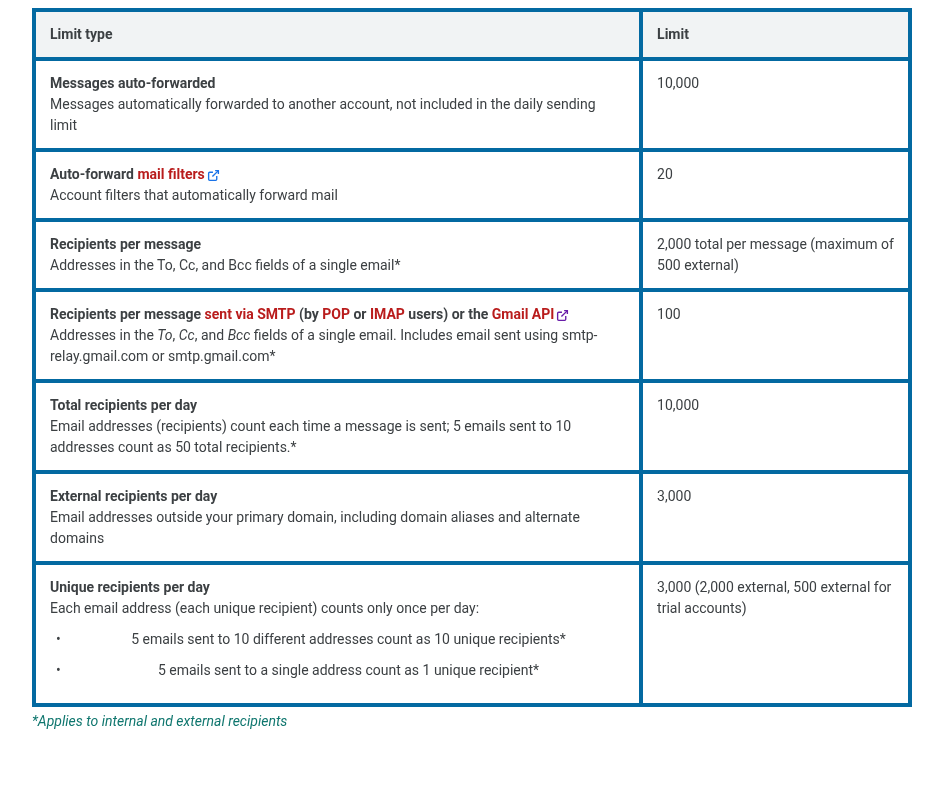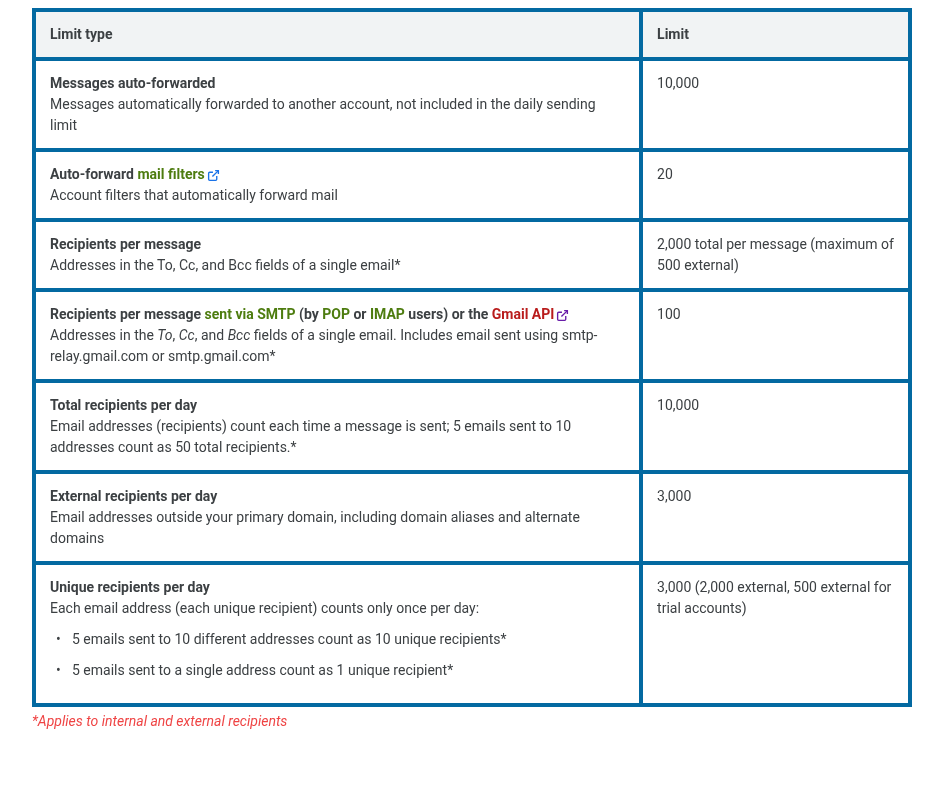--- a/index.html
+++ b/index.html
@@ -39,21 +39,21 @@
       width: 270px;
     }
     .row-title {
       font-weight: 700;
       display: block;
     }
     .row-desc {
       display: block;
     }
     .link {
-      color: #4d7c0f;
+      color: #b91c1c;
       text-decoration: none;
       cursor: pointer;
     }
     .link.visited {
       color: #b91c1c;
     }
     .ext-icon {
       display: inline-block;
       vertical-align: middle;
       margin-left: 2px;
@@ -65,31 +65,32 @@
     .ext-icon svg {
       display: block;
     }
     .italic {
       font-style: italic;
     }
     .footnote {
       font-style: italic;
       margin-top: 6px;
       font-size: 14px;
-      color: #ef4444;
+      color: #0f766e;
     }
     ul {
       list-style: none;
       padding-left: 4px;
       margin-top: 10px;
     }
     ul li {
       position: relative;
       padding-left: 18px;
       margin-bottom: 10px;
+      text-align: center;
     }
     ul li::before {
       content: "•";
       position: absolute;
       left: 2px;
       top: 0;
       color: #3c4043;
     }
   </style>
 </head>

